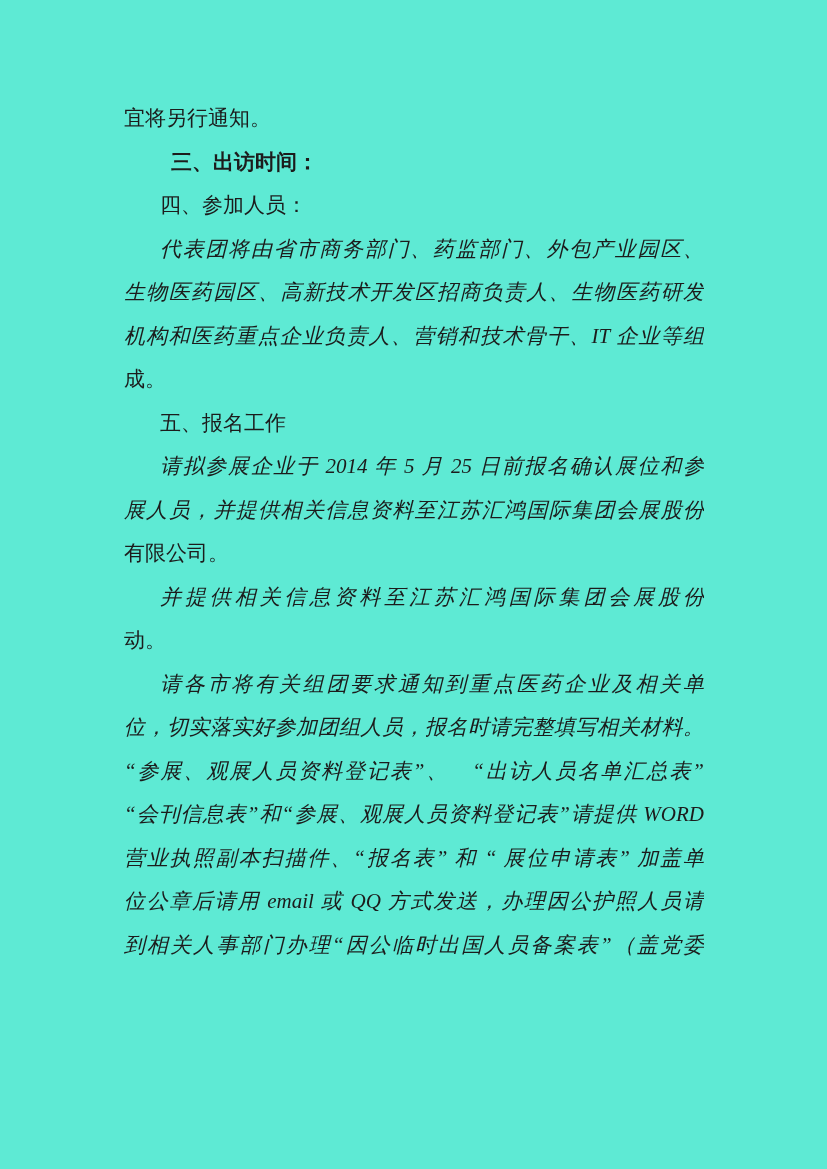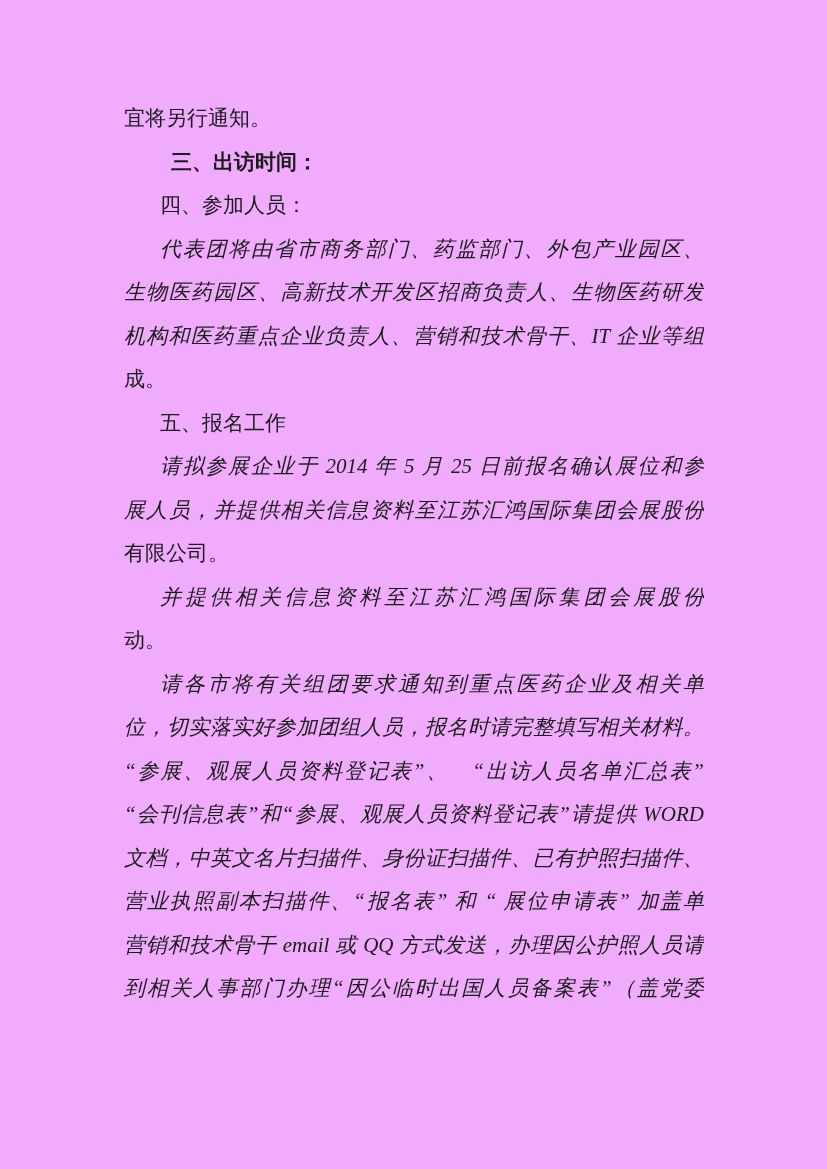--- a/index.html
+++ b/index.html
@@ -4,21 +4,21 @@
 <style>
   html, body {
     margin: 0;
     padding: 0;
     background: #ffffff;
   }
   .page {
     position: relative;
     width: 827px;
     height: 1169px;
-    background: #f0abfc;
+    background: #5eead4;
     box-sizing: border-box;
     padding: 97px 123px 0 124px;
     overflow: hidden;
     font-family: "Liberation Serif", "DejaVu Serif", serif;
     font-size: 21px;
     color: #1c1c1c;
   }
   .textblock {
     width: 580px;
   }
@@ -54,18 +54,17 @@
     <div class="line ind">五、报名工作</div>
     <div class="line ind j">请拟参展企业于 2014 年 5 月 25 日前报名确认展位和参</div>
     <div class="line j">展人员，并提供相关信息资料至江苏汇鸿国际集团会展股份</div>
     <div class="line">有限公司。</div>
     <div class="line ind j">并提供相关信息资料至江苏汇鸿国际集团会展股份</div>
     <div class="line">动。</div>
     <div class="line ind j">请各市将有关组团要求通知到重点医药企业及相关单</div>
     <div class="line j">位，切实落实好参加团组人员，报名时请完整填写相关材料。</div>
     <div class="line j">“参展、观展人员资料登记表”、　“出访人员名单汇总表”</div>
     <div class="line j">“会刊信息表”和“参展、观展人员资料登记表”请提供 WORD</div>
-    <div class="line j">文档，中英文名片扫描件、身份证扫描件、已有护照扫描件、</div>
     <div class="line j">营业执照副本扫描件、“报名表” 和 “ 展位申请表” 加盖单</div>
-    <div class="line j">营销和技术骨干 email 或 QQ 方式发送，办理因公护照人员请</div>
+    <div class="line j">位公章后请用 email 或 QQ 方式发送，办理因公护照人员请</div>
     <div class="line j">到相关人事部门办理“因公临时出国人员备案表”（盖党委</div>
   </div>
 </div>
 
 </body></html>

